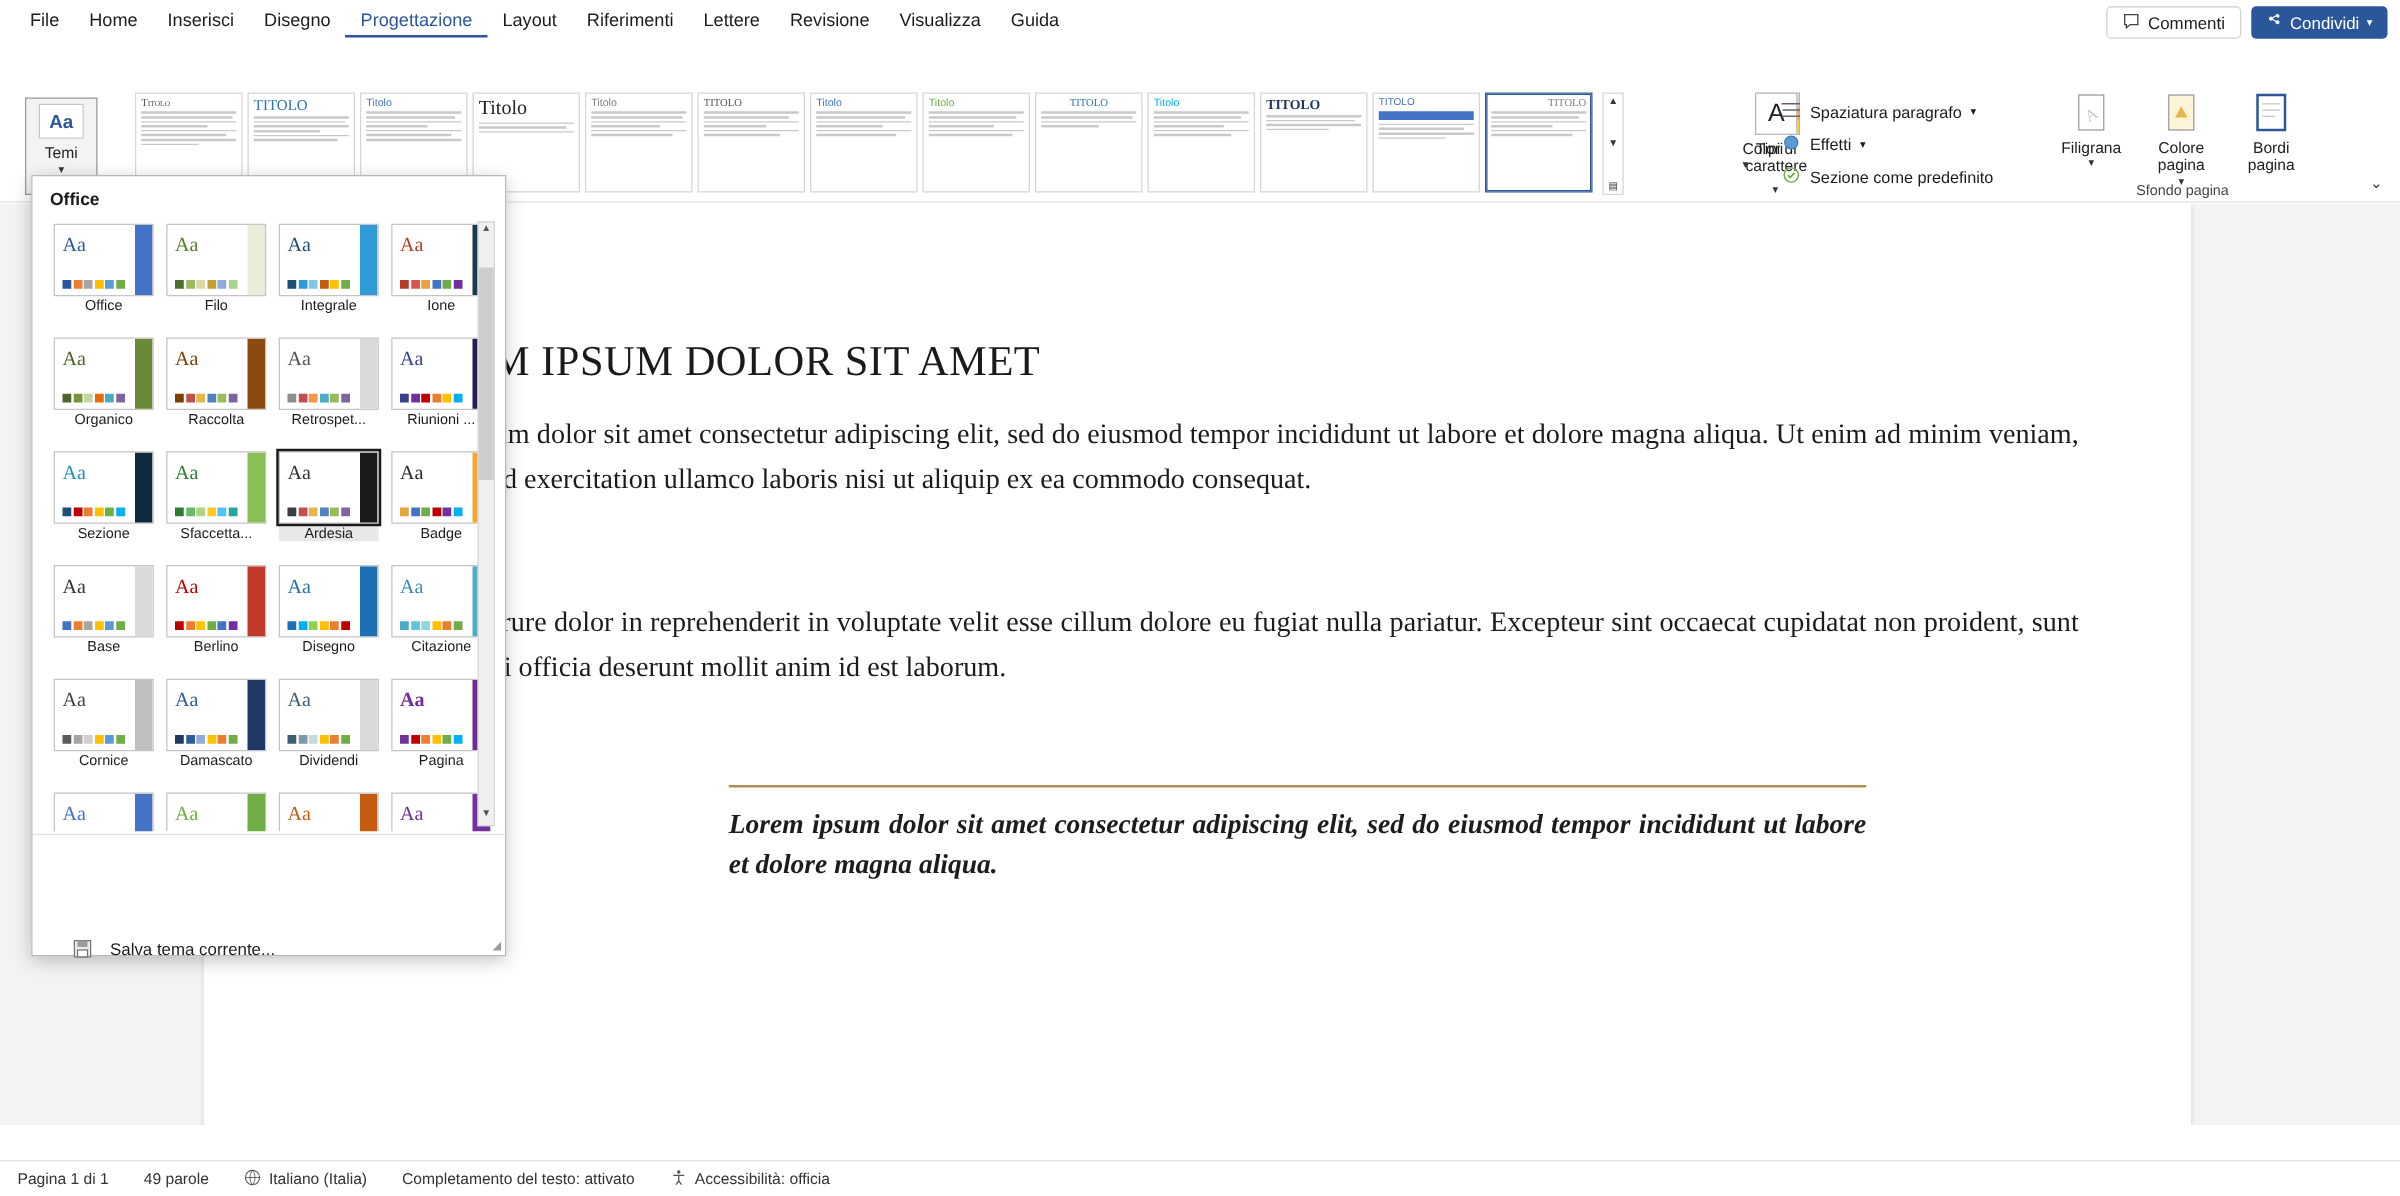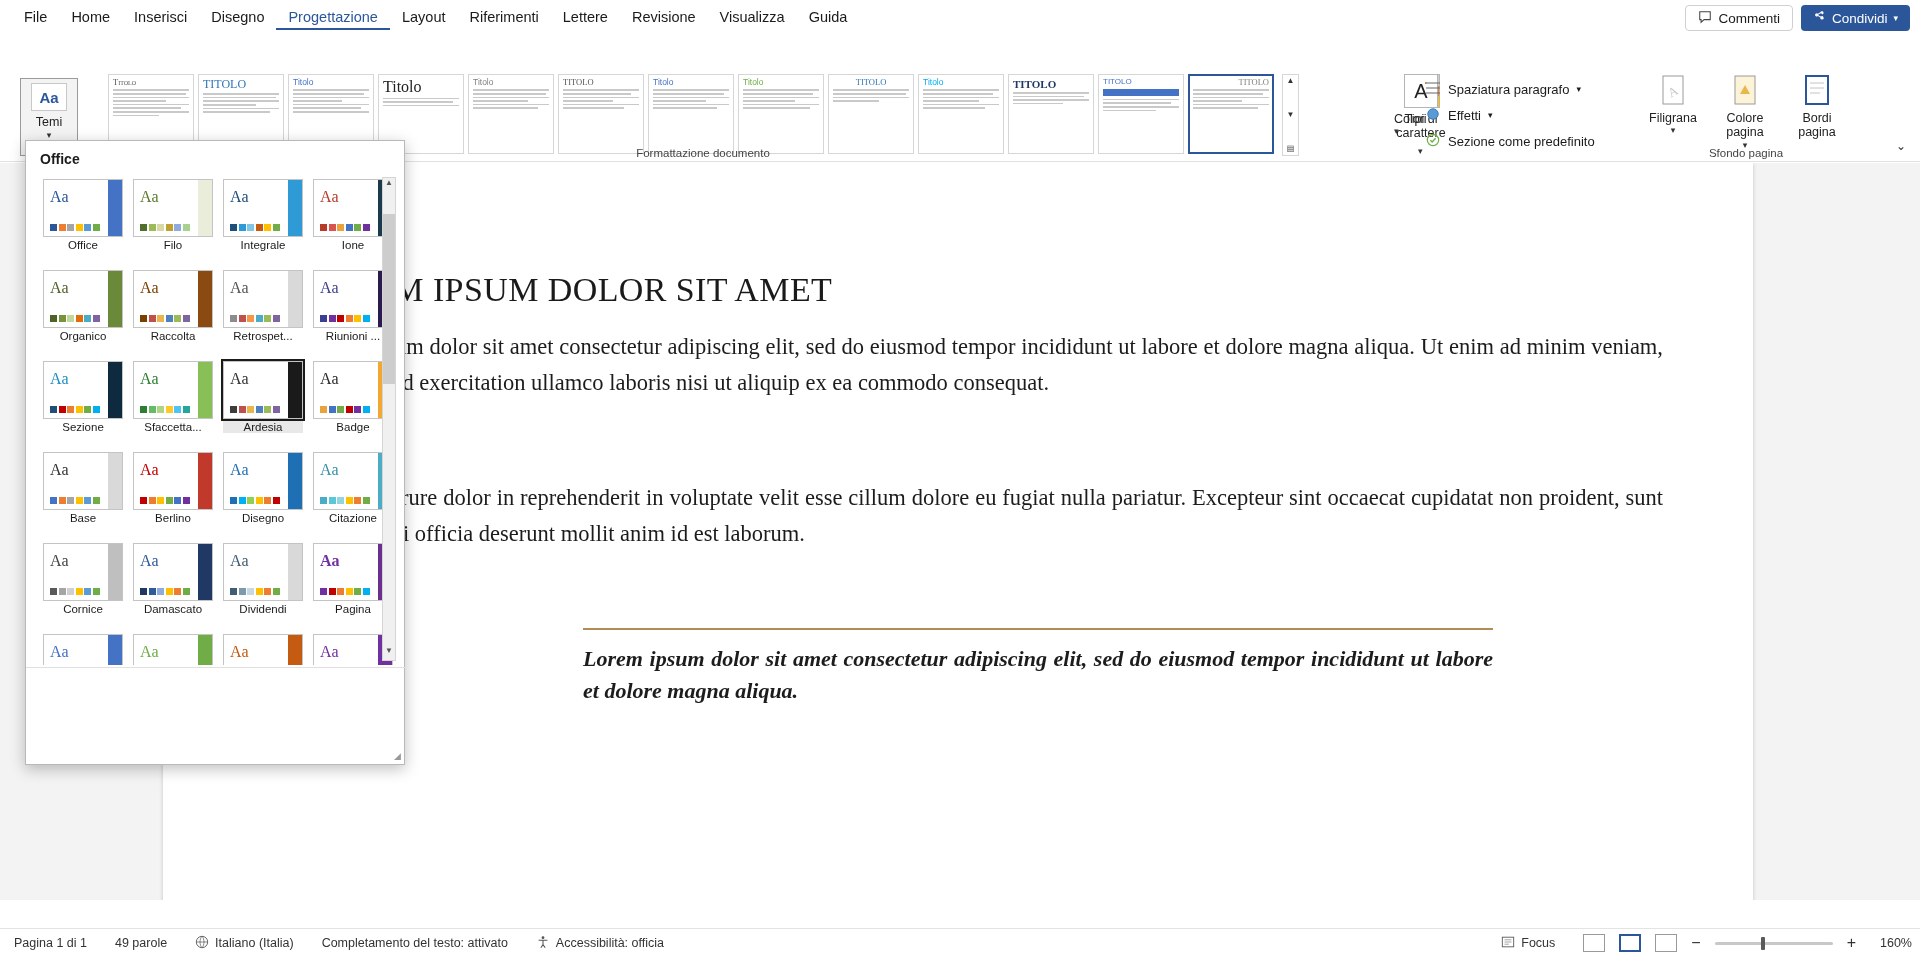--- a/index.html
+++ b/index.html
@@ -388,21 +388,20 @@
       </div>
     </div>
   </div>
 
   <div class="gallery-scroll">
     <div>▲</div>
     <div>▼</div>
     <div>▤</div>
   </div>
 
-  <div class="group-label" style="left:108px; width:1190px;">Formattazione documento</div>
 
   <div class="colori-btn">
     <div class="colori-icon">
       <div style="background:#1f3864"></div>
           <div style="background:#d0cece"></div>
       <div style="background:#4472c4"></div>
           <div style="background:#ed7d31"></div>
       <div style="background:#a5a5a5"></div>
           <div style="background:#ffc000"></div>
     </div>
@@ -848,20 +847,30 @@
   </div>
 
   <div class="tm-scroll">
     <div class="arr" style="top:0">▲</div>
     <div class="thumbb"></div>
     <div class="arr" style="bottom:0">▼</div>
   </div>
 
   <div class="tm-divider"></div>
 
+  <div class="tm-action" style="top:601px">
+    <span class="ic">
+      <svg width="16" height="16" viewBox="0 0 16 16">
+            <rect x="1.5" y="1.5" width="13" height="13" fill="#e9e9e9" stroke="#777"></rect>
+            <rect x="4" y="1.5" width="8" height="5" fill="#9a9a9a"></rect>
+            <rect x="4" y="9" width="8" height="5.5" fill="#fff" stroke="#777"></rect>
+          </svg>
+    </span>
+    <span>Salva tema corrente...</span>
+  </div>
 
   <div class="tm-resize">◢</div>
 </div>
 
 <div class="statusbar">
   <div class="sb-item">
     <span>Pagina 1 di 1</span>
   </div>
   <div class="sb-item">
     <span>49 parole</span>
@@ -881,35 +890,15 @@
   <div class="sb-item">
     <span>
       <svg width="14" height="14" viewBox="0 0 16 16">
             <circle cx="8" cy="3" r="1.6" fill="#555"></circle>
             <path d="M3 6h10M8 6v5M8 11l-2.5 3.5M8 11l2.5 3.5" stroke="#555" stroke-width="1.2" fill="none"></path>
           </svg>
     </span>
     <span>Accessibilità: officia</span>
   </div>
 
-  <div class="sb-right">
-    <div class="sb-item">
-      <span>
-        <svg width="14" height="14" viewBox="0 0 16 16">
-              <rect x="1.5" y="2.5" width="13" height="11" fill="none" stroke="#555"></rect>
-              <path d="M4 5.5h8M4 8h8M4 10.5h5" stroke="#999"></path>
-            </svg>
-      </span>
-      <span>Focus</span>
-    </div>
-    <span class="view-ic"></span>
-    <span class="view-ic" style="border:2px solid #2b579a"></span>
-    <span class="view-ic"></span>
-    <span style="font-size:16px;color:#333">−</span>
-    <span class="zoom-track">
-      <span class="zoom-thumb"></span>
-    </span>
-    <span style="font-size:16px;color:#333">+</span>
-    <span style="min-width:42px;text-align:right">160%</span>
-  </div>
 </div>
 
 </div>
 
 </body></html>

